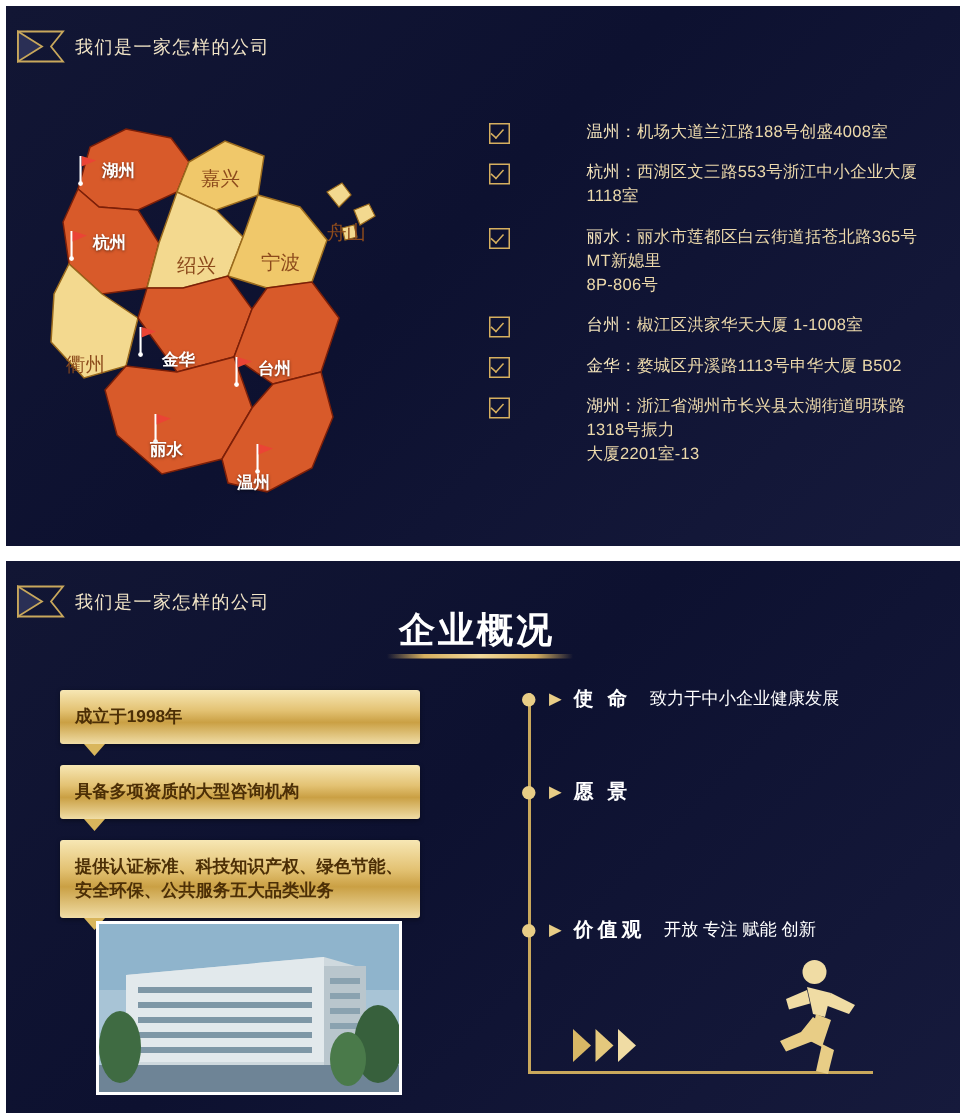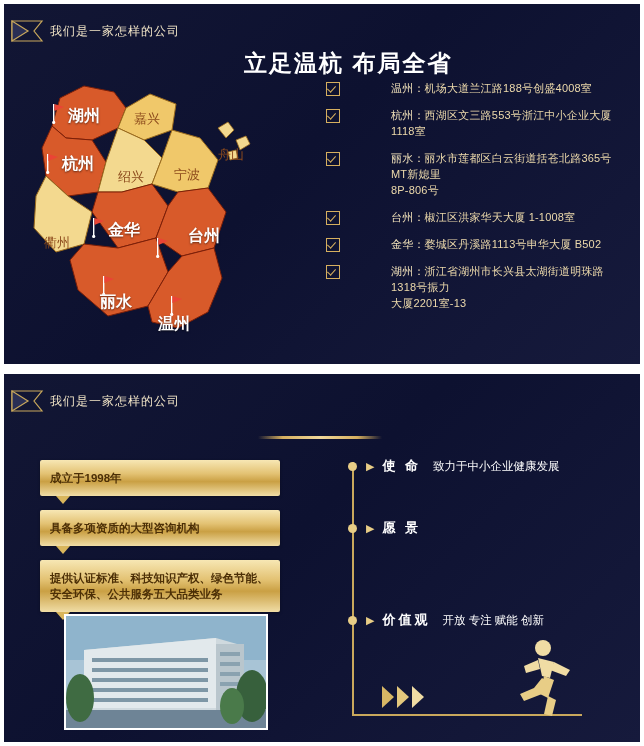--- a/index.html
+++ b/index.html
@@ -82,21 +82,21 @@
     position: absolute;
     top: 62px;
     left: 18px;
     width: 300px;
     height: 268px;
   }
   .map-wrap svg { display: block; }
   .city-label {
     position: absolute;
     color: #ffffff;
-    font-size: 16px;
+    font-size: 11px;
     font-weight: bold;
     text-shadow: 0 1px 2px rgba(0,0,0,.55);
     white-space: nowrap;
   }
   .city-label.dark {
     color: #8c4a1c;
     text-shadow: none;
     font-weight: normal;
     font-size: 13px;
   }
@@ -286,21 +286,20 @@
     <div class="ribbon">
       <div class="ribbon-flag">
         <svg width="44" height="26" viewBox="0 0 44 26">
           <polygon points="8,3 38,3 30,13 38,23 8,23" fill="none" stroke="#c9a85c" stroke-width="1.2"></polygon>
           <polygon points="8,3 24,13 8,23" fill="#2a2f55" stroke="#c9a85c" stroke-width="1.2"></polygon>
         </svg>
       </div>
       <div class="ribbon-text">我们是一家怎样的公司</div>
     </div>
 
-    <div class="slide-title title-1">立足温杭 布局全省</div>
 
     <div class="map-wrap">
       <svg width="300" height="268" viewBox="0 0 300 268">
 
         <path d="M30,60 L38,32 L62,20 L92,26 L104,42 L96,62 L70,74 L44,72 Z" fill="#d85a2a" stroke="#7c1f08" stroke-width="1"></path>
 
         <path d="M104,42 L128,28 L154,38 L150,64 L122,74 L96,62 Z" fill="#f0c86a" stroke="#9a6a1d" stroke-width="1"></path>
 
         <path d="M30,60 L44,72 L70,74 L84,96 L76,126 L46,130 L24,110 L20,82 Z" fill="#d85a2a" stroke="#7c1f08" stroke-width="1"></path>
 
@@ -365,23 +364,23 @@
           <circle cx="3.7" cy="20.4" r="1.6" fill="#ffffff"></circle>
         </svg>
       </div>
 
       <div class="city-label" style="left:46px; top:40px;">湖州</div>
       <div class="city-label dark" style="left:112px; top:44px;">嘉兴</div>
       <div class="city-label" style="left:40px; top:88px;">杭州</div>
       <div class="city-label dark" style="left:96px; top:102px;">绍兴</div>
       <div class="city-label dark" style="left:152px; top:100px;">宁波</div>
       <div class="city-label dark" style="left:196px; top:80px;">舟山</div>
-      <div class="city-label" style="left:86px; top:154px;">金华</div>
+      <div class="city-label" style="left:86px; top:166px;">金华</div>
       <div class="city-label dark" style="left:22px; top:168px;">衢州</div>
-      <div class="city-label" style="left:150px; top:160px;margin-left:16px;">台州</div>
+      <div class="city-label" style="left:150px; top:172px;">台州</div>
       <div class="city-label" style="left:78px; top:226px;">丽水</div>
       <div class="city-label" style="left:136px; top:248px;">温州</div>
     </div>
 
     <div class="addr-list">
 
       <div class="addr-row">
         <div class="check-box"></div>
         <div class="addr-text">
           <span class="addr-city">温州：</span><span>机场大道兰江路188号创盛4008室</span>
@@ -435,20 +434,21 @@
       <div class="ribbon-flag">
         <svg width="44" height="26" viewBox="0 0 44 26">
           <polygon points="8,3 38,3 30,13 38,23 8,23" fill="none" stroke="#c9a85c" stroke-width="1.2"></polygon>
           <polygon points="8,3 24,13 8,23" fill="#2a2f55" stroke="#c9a85c" stroke-width="1.2"></polygon>
         </svg>
       </div>
       <div class="ribbon-text">我们是一家怎样的公司</div>
     </div>
   </div>
 
+  <div class="slide-title title-2">企业概况</div>
   <div class="title-underline tu-2"></div>
 
   <div class="gold-bars">
     <div class="gold-bar">成立于1998年</div>
     <div class="gold-bar">具备多项资质的大型咨询机构</div>
     <div class="gold-bar" style="white-space: pre-line;">提供认证标准、科技知识产权、绿色节能、
 安全环保、公共服务五大品类业务</div>
   </div>
 
   <div class="photo">

